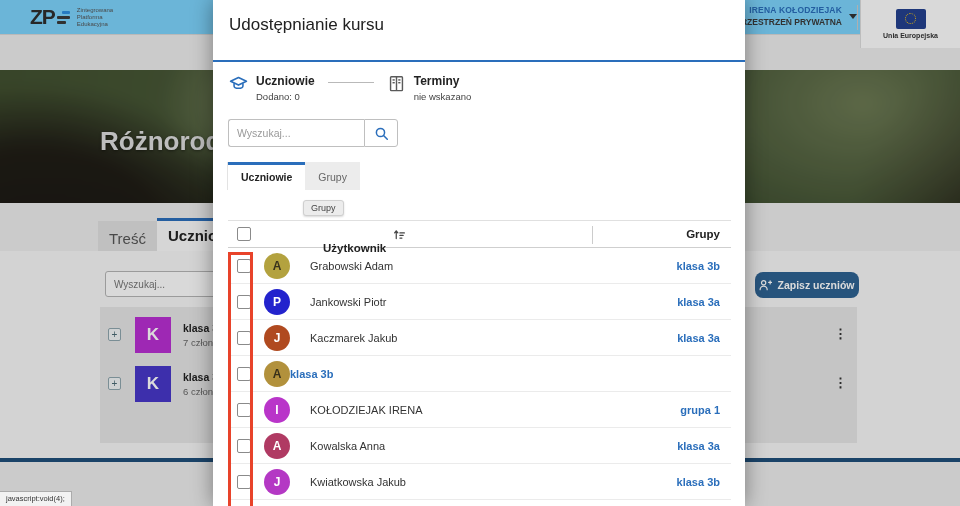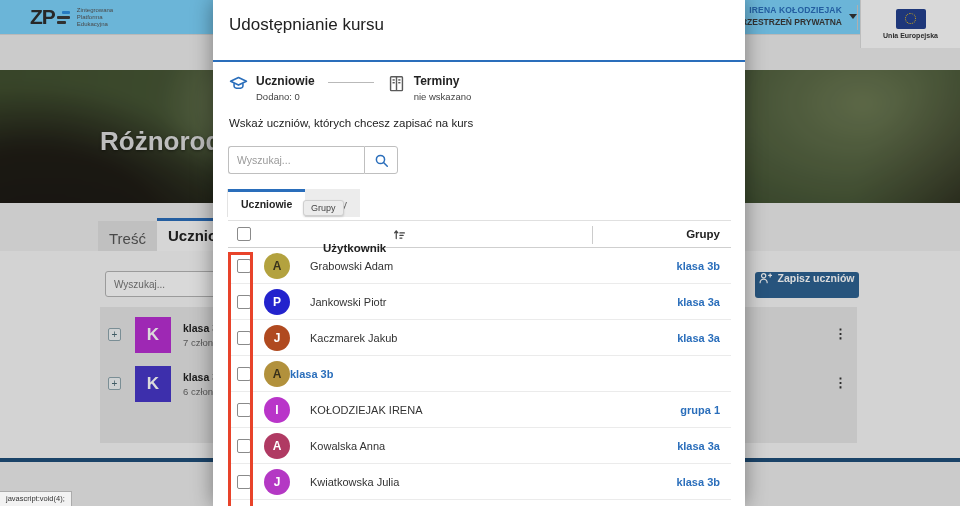--- a/index.html
+++ b/index.html
@@ -37,21 +37,21 @@
       radial-gradient(240px 170px at 62% 48%, rgba(208,206,160,.5), rgba(208,206,160,0) 62%),
       radial-gradient(300px 210px at 88% 32%, rgba(176,186,136,.42), rgba(176,186,136,0) 65%),
       radial-gradient(230px 250px at 101% 92%, #262419 0%, rgba(38,36,25,0) 62%),
       linear-gradient(100deg, #41502f 0%, #4c5c3c 42%, #364629 100%); }
   .hero-title { position:absolute; left:100px; top:56px; font-size:26px; font-weight:600; color:#dcdcdc; text-shadow:0 1px 3px rgba(0,0,0,.45); }
   .pagetabs { position:absolute; left:98px; top:183px; display:flex; align-items:flex-end; height:33px; }
   .ptab { height:30px; line-height:29px; padding:0 11px; font-size:15px; color:#555; background:#e0e0e0; border-top:3px solid transparent; cursor:pointer; }
   .ptab.active { background:#fafafa; border-top:3px solid #2a6ebb; font-weight:bold; color:#222; height:33px; line-height:30px; }
   .contentarea { position:absolute; left:0; top:216px; width:960px; height:207px; background:#f6f6f6; }
   .pg-search { position:absolute; left:105px; top:236px; width:140px; height:26px; background:#fdfdfd; border:1px solid #b5b5b5; border-radius:3px; font-size:10px; color:#8a8a8a; padding-left:8px; font-family:"Liberation Sans",sans-serif; }
-  .enroll-btn { position:absolute; left:755px; top:237px; width:104px; height:26px; background:var(--navy); border:none; border-radius:3px; color:#fff; font-size:10.5px; font-weight:bold; display:flex; justify-content:center; gap:5px; cursor:pointer; font-family:"Liberation Sans",sans-serif; }
+  .enroll-btn { position:absolute; left:755px; top:237px; width:104px; height:26px; background:var(--navy); border:none; border-radius:8px; color:#fff; font-size:10.5px; font-weight:bold; display:flex; align-items:center; justify-content:center; gap:5px; cursor:pointer; font-family:"Liberation Sans",sans-serif; }
   .grouplist { position:absolute; left:100px; top:272px; width:757px; height:136px; background:#e6e6e6; padding-top:5px; }
   .growi { position:relative; display:flex; align-items:center; height:45px; margin:0 0 4px 0; padding-left:8px; }
   .plusbox { width:13px; height:13px; border:1px solid #8fa6ae; border-radius:2px; background:#f2f5f6; color:#4a6a75; font-size:10px; line-height:11px; text-align:center; cursor:pointer; }
   .gsq { width:36px; height:36px; margin-left:14px; color:#fff; font-size:17px; font-weight:bold; display:flex; align-items:center; justify-content:center; }
   .ginfo { margin-left:12px; }
   .gname { font-size:10.5px; font-weight:bold; color:#222; }
   .gmem { font-size:9.5px; color:#666; margin-top:3px; }
   .kebab { position:absolute; right:10px; top:14px; font-size:13px; font-weight:bold; color:#333; cursor:pointer; letter-spacing:0; }
   .footer-line { position:absolute; left:0; top:423px; width:960px; height:4px; background:var(--footer); }
 
@@ -197,21 +197,20 @@
             <line x1="14.2" y1="7.5" x2="17" y2="7.5"></line>
             <line x1="14.2" y1="11" x2="17" y2="11"></line>
           </svg>
         <span>
           <div class="step-label">Terminy</div>
           <div class="step-sub">nie wskazano</div>
         </span>
       </div>
     </div>
 
-    <div class="m-instruction">Wskaż uczniów, których chcesz zapisać na kurs</div>
 
     <div class="m-search">
       <input placeholder="Wyszukaj..." style="">
       <button>
         <svg width="15" height="15" viewBox="0 0 22 22" fill="none" stroke="#2a6ebb" stroke-width="2.2" stroke-linecap="round">
             <circle cx="9.5" cy="9.5" r="6"></circle>
             <line x1="14" y1="14" x2="19.5" y2="19.5"></line>
           </svg>
       </button>
     </div>
@@ -273,21 +272,21 @@
         <div class="mrow">
           <span class="cbx"></span>
           <span class="avatar" style="background: rgb(176, 58, 99); color: rgb(255, 255, 255);">A</span>
           <span class="rname">Kowalska Anna</span>
           <span class="rgroup">klasa 3a</span>
         </div>
 
         <div class="mrow">
           <span class="cbx"></span>
           <span class="avatar" style="background: rgb(180, 56, 196); color: rgb(255, 255, 255);">J</span>
-          <span class="rname">Kwiatkowska Julia</span>
+          <span class="rname">Kwiatkowska Jakub</span>
           <span class="rgroup">klasa 3b</span>
         </div>
 
     </div>
   </div>
 
   <div class="red-rect"></div>
 
   <div class="status-bar">javascript:void(4);</div>
 

